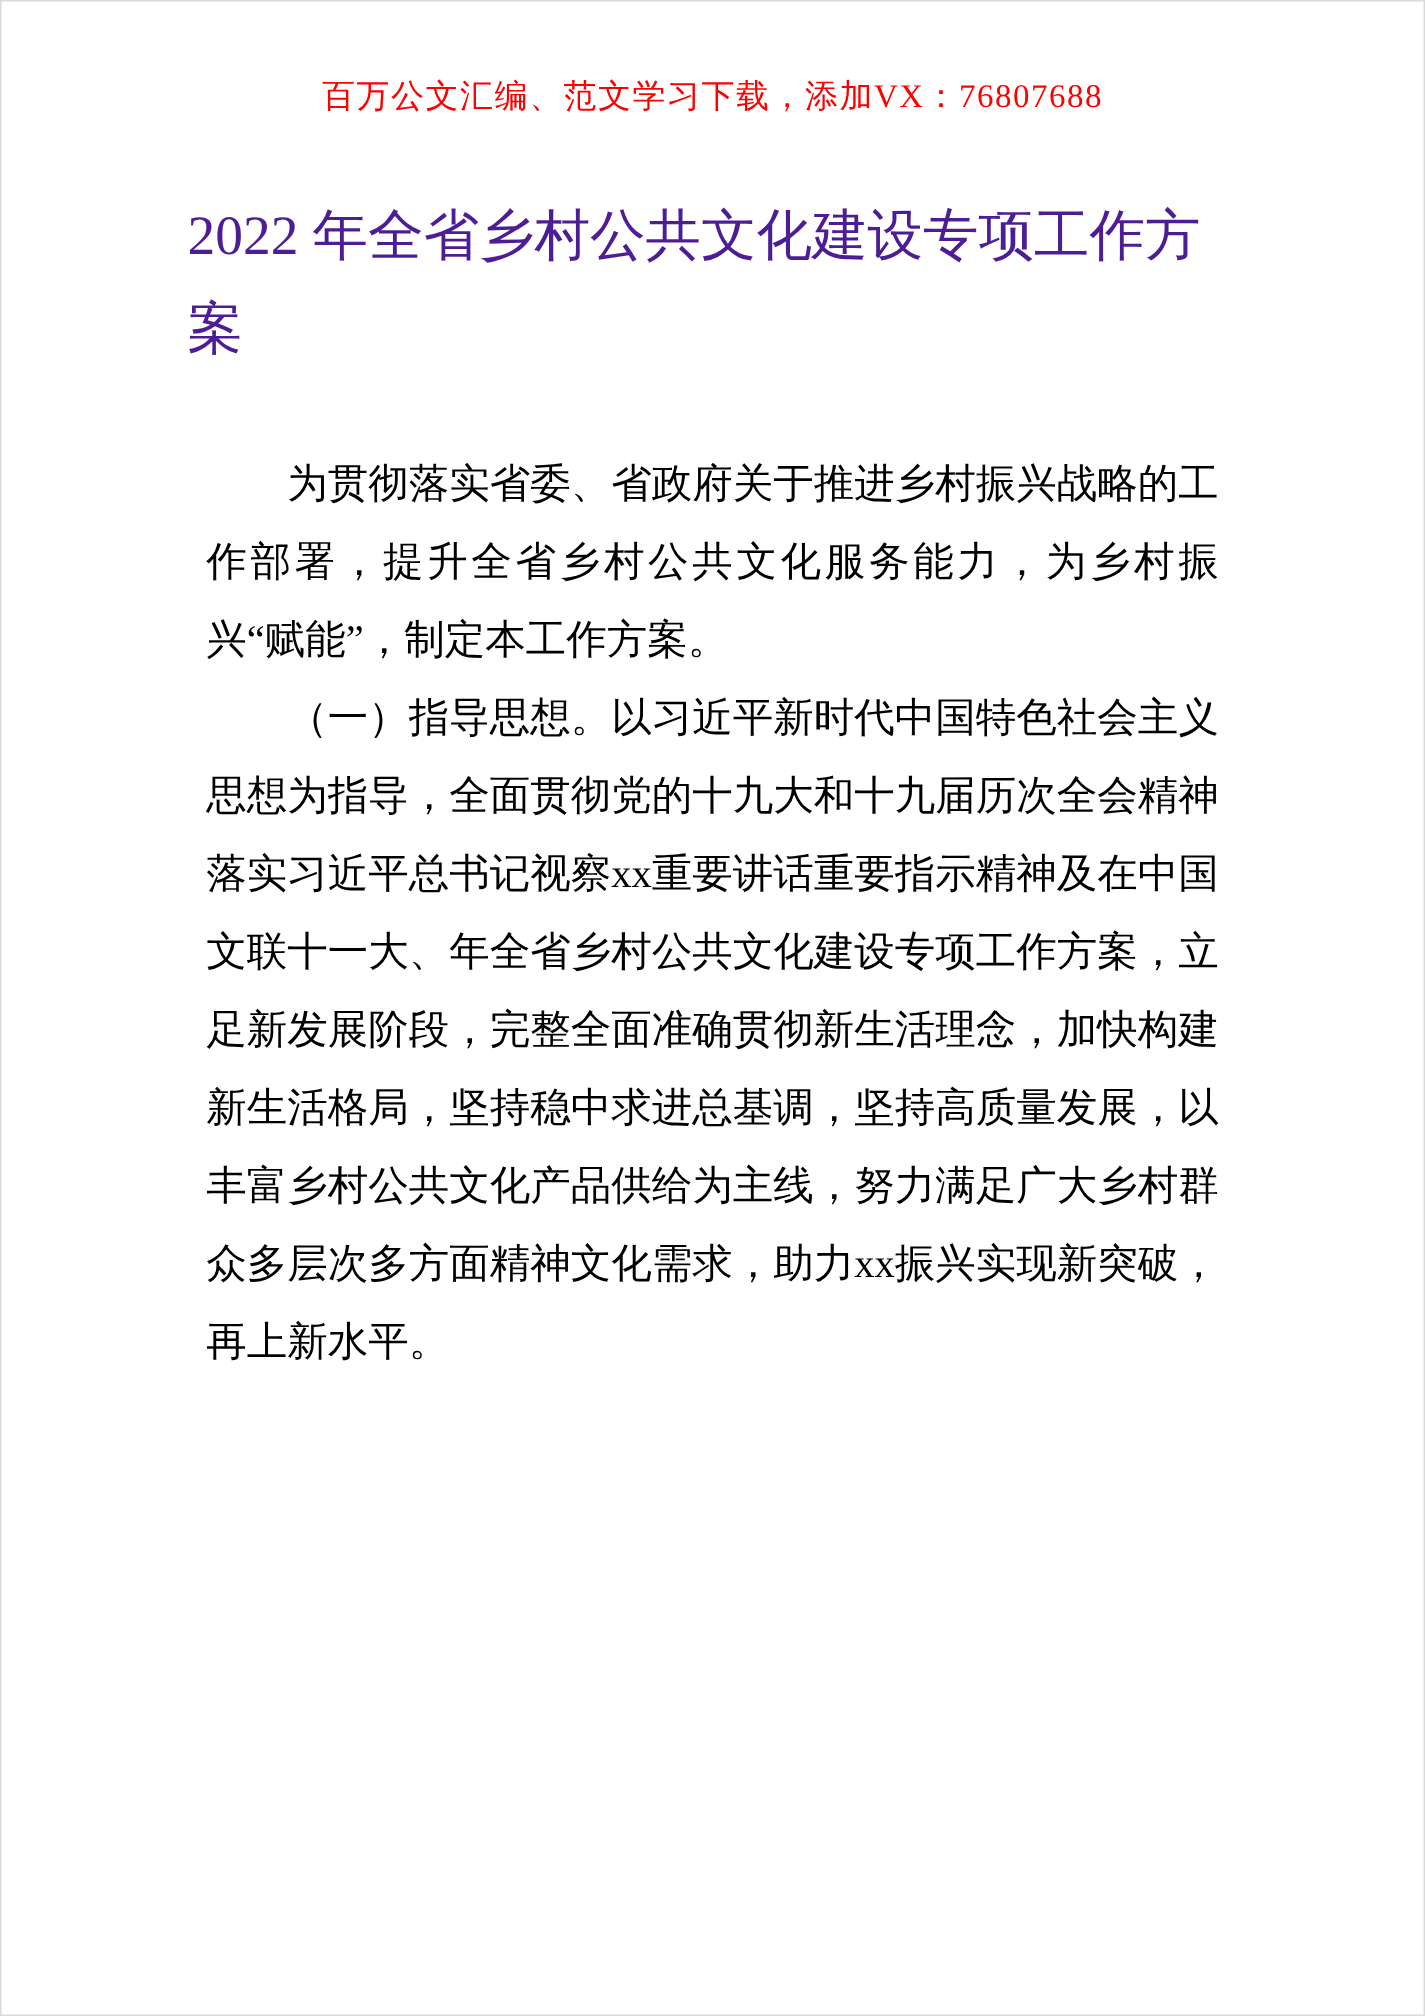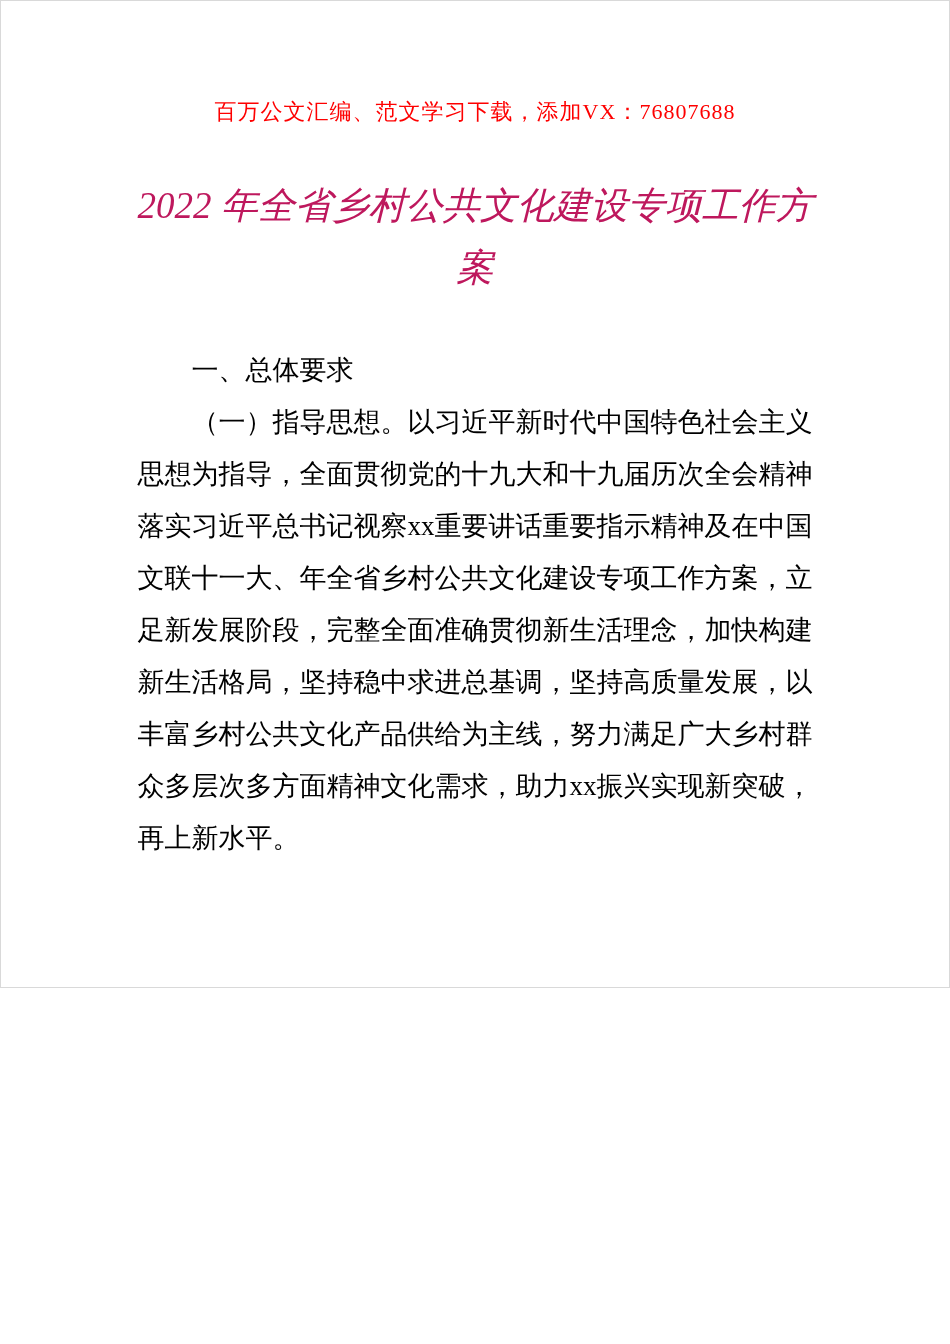--- a/index.html
+++ b/index.html
@@ -9,42 +9,40 @@
   }
   body {
     width: 950px;
     height: 1344px;
     font-family: "Liberation Serif", "DejaVu Serif", serif;
     color: #000000;
   }
   .page {
     box-sizing: border-box;
     width: 950px;
-    height: 988px;
+    height: 1344px;
     background: #ffffff;
     border: 1px solid #d9d9d9;
     overflow: hidden;
-    padding-top: 96px;
+    padding-top: 48px;
   }
   .notice {
     text-align: center;
     font-size: 22px;
     line-height: 30px;
     color: #fe0000;
     letter-spacing: 1px;
   }
   .doc-title {
     width: 700px;
     margin: 48px auto 0 auto;
-    text-align: center;
     font-size: 37px;
     line-height: 62px;
     font-weight: normal;
-    color: #be185d;
-    font-style: italic;
+    color: #4c1d95;
   }
   .content {
     width: 675px;
     margin: 45px auto 0 auto;
   }
   .para {
     margin: 0;
     font-size: 27px;
     line-height: 52px;
     text-align: justify;
@@ -57,21 +55,21 @@
 <body>
 
 <div class="page">
 
   <div class="notice">百万公文汇编、范文学习下载，添加VX：76807688</div>
 
   <h1 class="doc-title">2022 年全省乡村公共文化建设专项工作方案</h1>
 
   <div class="content">
 
+    <p class="para">为贯彻落实省委、省政府关于推进乡村振兴战略的工作部署，提升全省乡村公共文化服务能力，为乡村振兴“赋能”，制定本工作方案。</p>
 
-    <p class="para">一、总体要求</p>
 
     <p class="para">（一）指导思想。以习近平新时代中国特色社会主义思想为指导，全面贯彻党的十九大和十九届历次全会精神落实习近平总书记视察xx重要讲话重要指示精神及在中国文联十一大、年全省乡村公共文化建设专项工作方案，立足新发展阶段，完整全面准确贯彻新生活理念，加快构建新生活格局，坚持稳中求进总基调，坚持高质量发展，以丰富乡村公共文化产品供给为主线，努力满足广大乡村群众多层次多方面精神文化需求，助力xx振兴实现新突破，再上新水平。</p>
 
 
   </div>
 
 </div>
 
 </body></html>

